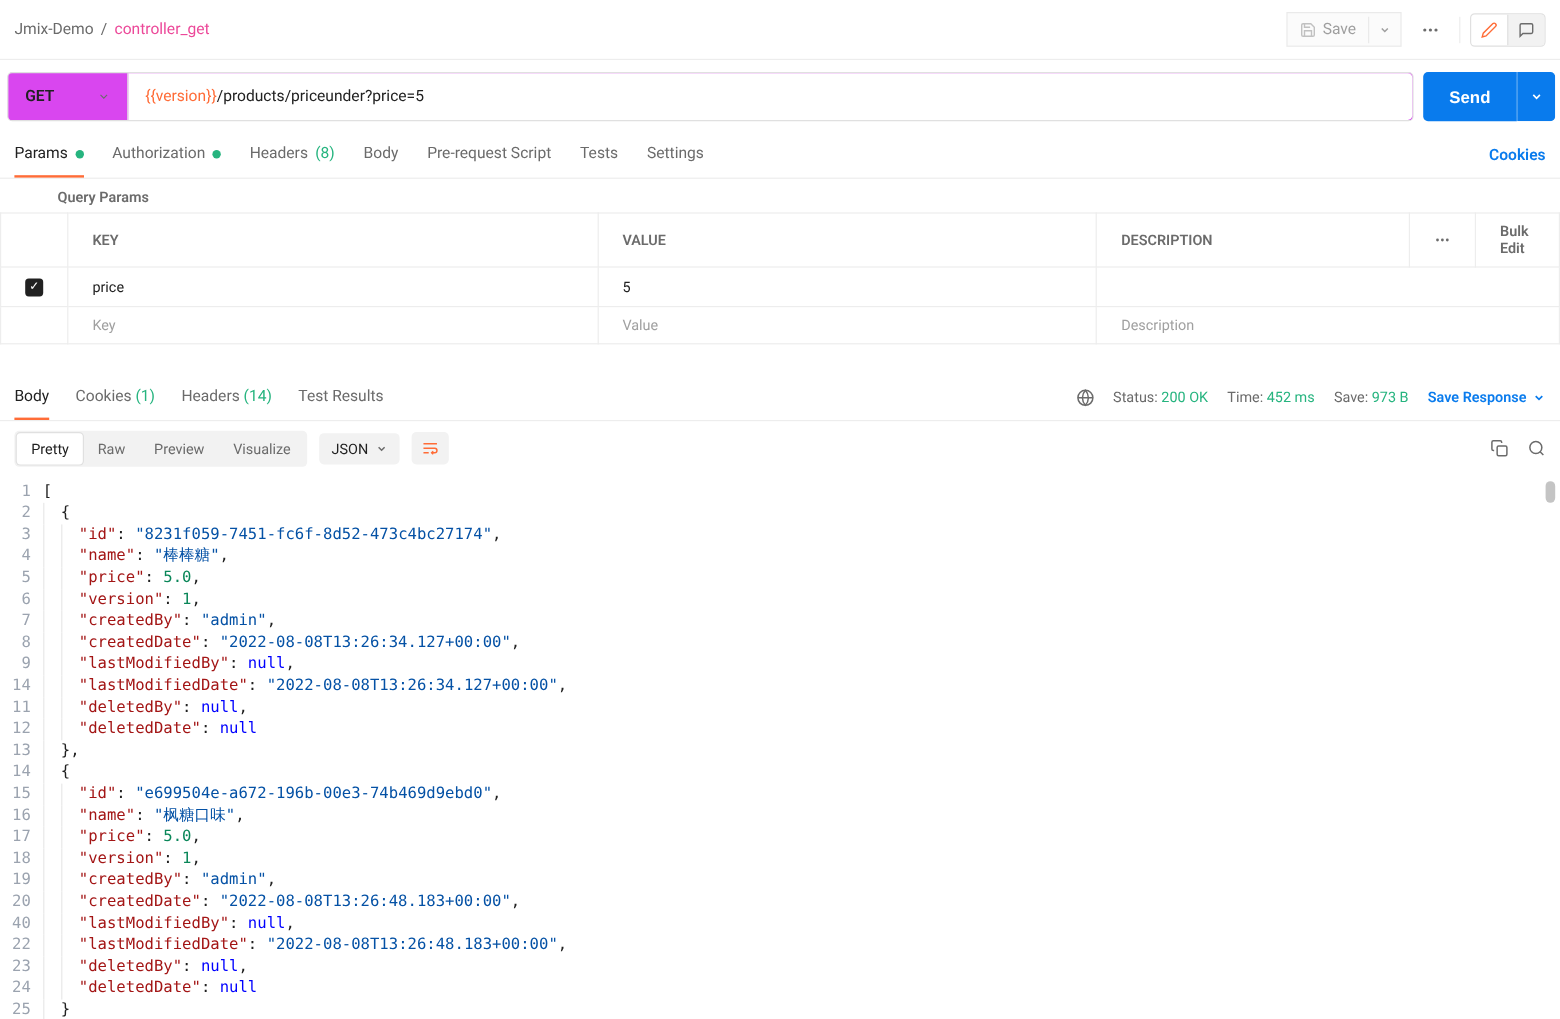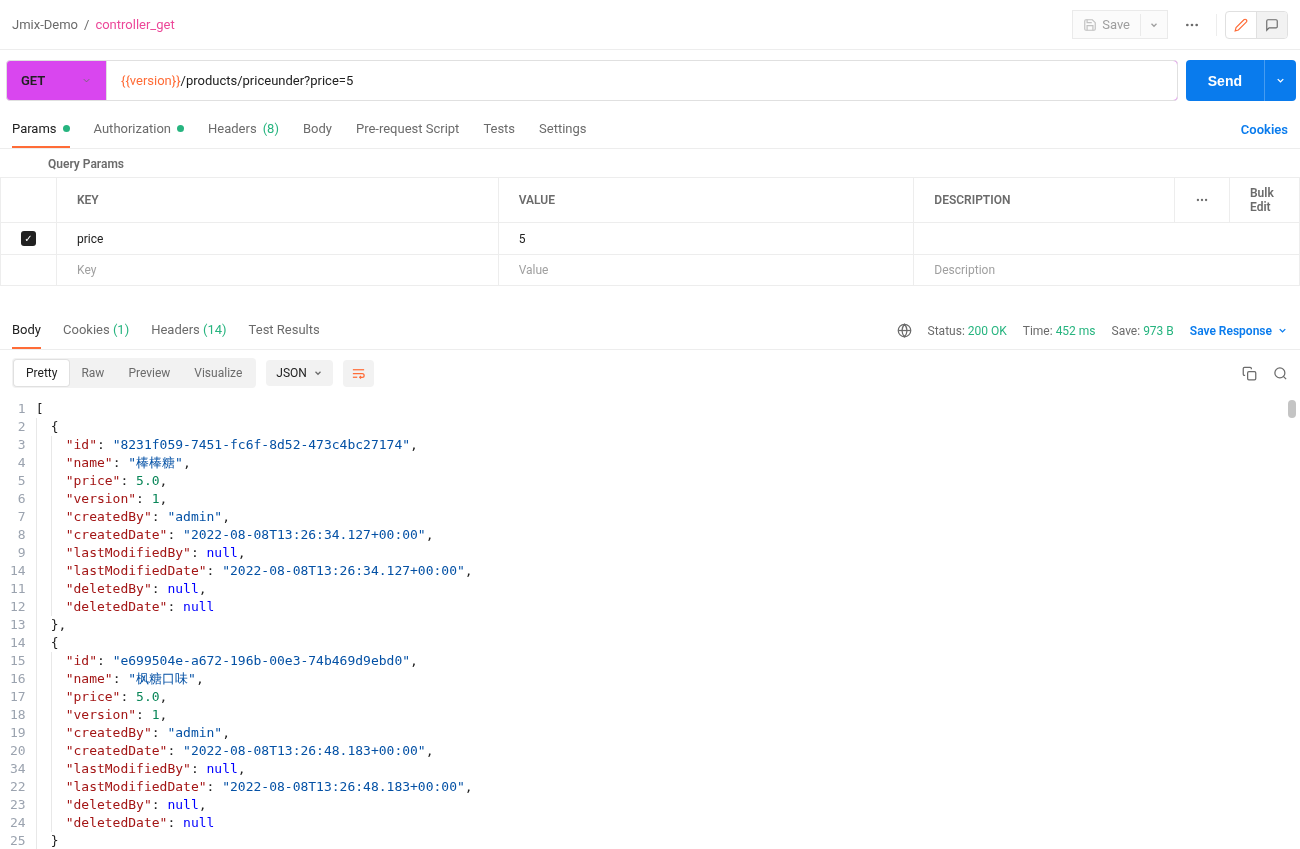--- a/index.html
+++ b/index.html
@@ -281,21 +281,21 @@
       <div>11</div>
       <div>12</div>
       <div>13</div>
       <div>14</div>
       <div>15</div>
       <div>16</div>
       <div>17</div>
       <div>18</div>
       <div>19</div>
       <div>20</div>
-      <div>34</div>
+      <div>40</div>
       <div>22</div>
       <div>23</div>
       <div>24</div>
       <div>25</div>
       <div>26</div>
     </div>
   <div class="code" id="code"><div><span class="pun">[</span></div><div><span class="guide"></span><span class="pun">{</span></div><div><span class="guide"></span><span class="guide"></span><span class="key">"id"</span><span class="pun">:</span> <span class="str">"8231f059-7451-fc6f-8d52-473c4bc27174"</span><span class="pun">,</span></div><div><span class="guide"></span><span class="guide"></span><span class="key">"name"</span><span class="pun">:</span> <span class="str">"棒棒糖"</span><span class="pun">,</span></div><div><span class="guide"></span><span class="guide"></span><span class="key">"price"</span><span class="pun">:</span> <span class="num">5.0</span><span class="pun">,</span></div><div><span class="guide"></span><span class="guide"></span><span class="key">"version"</span><span class="pun">:</span> <span class="num">1</span><span class="pun">,</span></div><div><span class="guide"></span><span class="guide"></span><span class="key">"createdBy"</span><span class="pun">:</span> <span class="str">"admin"</span><span class="pun">,</span></div><div><span class="guide"></span><span class="guide"></span><span class="key">"createdDate"</span><span class="pun">:</span> <span class="str">"2022-08-08T13:26:34.127+00:00"</span><span class="pun">,</span></div><div><span class="guide"></span><span class="guide"></span><span class="key">"lastModifiedBy"</span><span class="pun">:</span> <span class="nul">null</span><span class="pun">,</span></div><div><span class="guide"></span><span class="guide"></span><span class="key">"lastModifiedDate"</span><span class="pun">:</span> <span class="str">"2022-08-08T13:26:34.127+00:00"</span><span class="pun">,</span></div><div><span class="guide"></span><span class="guide"></span><span class="key">"deletedBy"</span><span class="pun">:</span> <span class="nul">null</span><span class="pun">,</span></div><div><span class="guide"></span><span class="guide"></span><span class="key">"deletedDate"</span><span class="pun">:</span> <span class="nul">null</span></div><div><span class="guide"></span><span class="pun">}</span><span class="pun">,</span></div><div><span class="guide"></span><span class="pun">{</span></div><div><span class="guide"></span><span class="guide"></span><span class="key">"id"</span><span class="pun">:</span> <span class="str">"e699504e-a672-196b-00e3-74b469d9ebd0"</span><span class="pun">,</span></div><div><span class="guide"></span><span class="guide"></span><span class="key">"name"</span><span class="pun">:</span> <span class="str">"枫糖口味"</span><span class="pun">,</span></div><div><span class="guide"></span><span class="guide"></span><span class="key">"price"</span><span class="pun">:</span> <span class="num">5.0</span><span class="pun">,</span></div><div><span class="guide"></span><span class="guide"></span><span class="key">"version"</span><span class="pun">:</span> <span class="num">1</span><span class="pun">,</span></div><div><span class="guide"></span><span class="guide"></span><span class="key">"createdBy"</span><span class="pun">:</span> <span class="str">"admin"</span><span class="pun">,</span></div><div><span class="guide"></span><span class="guide"></span><span class="key">"createdDate"</span><span class="pun">:</span> <span class="str">"2022-08-08T13:26:48.183+00:00"</span><span class="pun">,</span></div><div><span class="guide"></span><span class="guide"></span><span class="key">"lastModifiedBy"</span><span class="pun">:</span> <span class="nul">null</span><span class="pun">,</span></div><div><span class="guide"></span><span class="guide"></span><span class="key">"lastModifiedDate"</span><span class="pun">:</span> <span class="str">"2022-08-08T13:26:48.183+00:00"</span><span class="pun">,</span></div><div><span class="guide"></span><span class="guide"></span><span class="key">"deletedBy"</span><span class="pun">:</span> <span class="nul">null</span><span class="pun">,</span></div><div><span class="guide"></span><span class="guide"></span><span class="key">"deletedDate"</span><span class="pun">:</span> <span class="nul">null</span></div><div><span class="guide"></span><span class="pun">}</span></div><div><span class="pun">]</span></div></div>
   <div class="sv-scroll"></div>
   <div class="sv-scroll bot"></div>
 </div>

